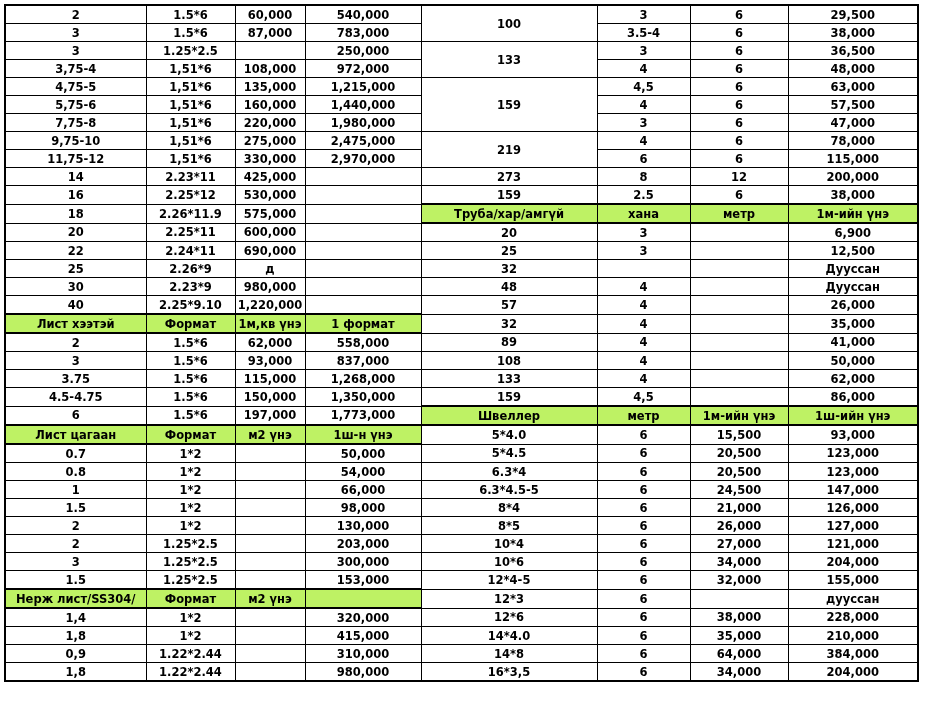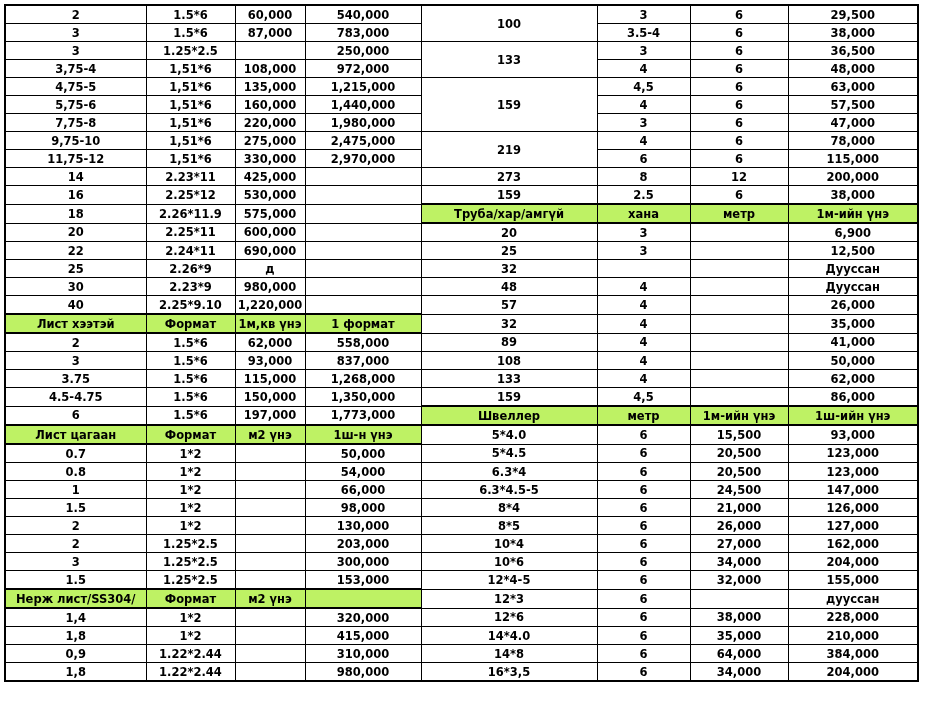--- a/index.html
+++ b/index.html
@@ -340,21 +340,21 @@
           <td>127,000</td>
         </tr>
         <tr>
           <td>2</td>
           <td>1.25*2.5</td>
           <td></td>
           <td>203,000</td>
           <td>10*4</td>
           <td>6</td>
           <td>27,000</td>
-          <td>162,000</td>
+          <td>121,000</td>
         </tr>
         <tr>
           <td>3</td>
           <td>1.25*2.5</td>
           <td></td>
           <td>300,000</td>
           <td>10*6</td>
           <td>6</td>
           <td>34,000</td>
           <td>204,000</td>

